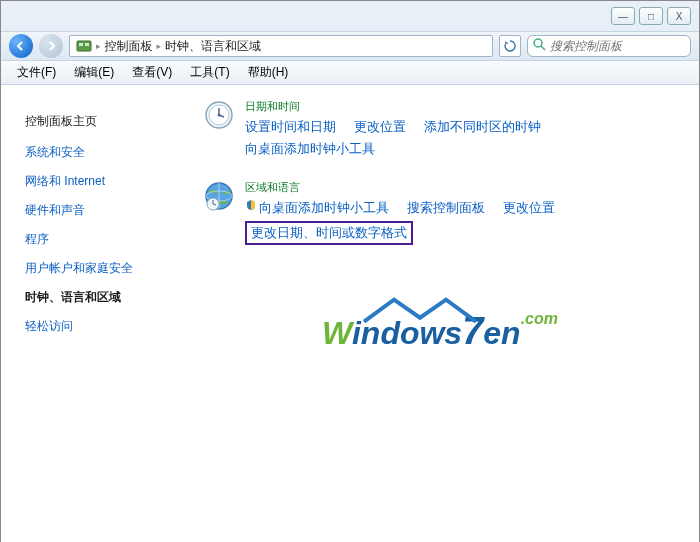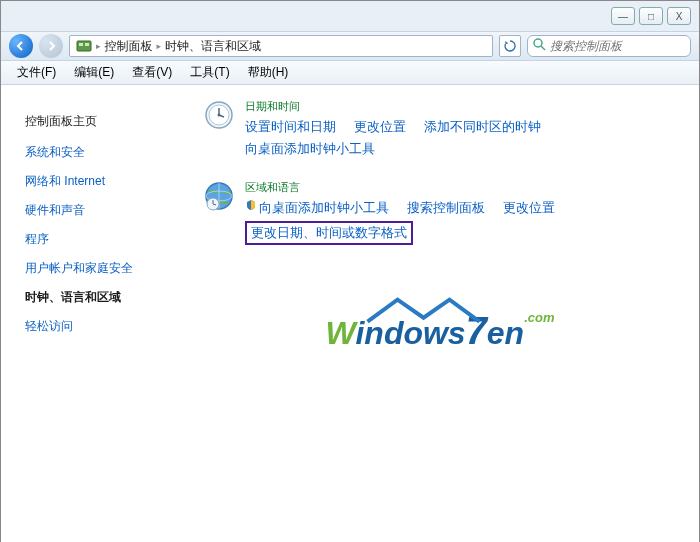--- a/index.html
+++ b/index.html
@@ -27,21 +27,21 @@
 .section { display:flex; margin-bottom:18px; }
 .secicon { width:36px; height:36px; margin-right:8px; display:flex; align-items:flex-start; justify-content:center; }
 .secbody { flex:1; }
 .sectitle { color:#0a7a2a; font-size:11px; margin-bottom:4px; cursor:pointer; }
 .linkrow { font-size:13px; display:flex; flex-wrap:wrap; gap:0; }
 .linkrow a { color:#0a5fc4; text-decoration:none; margin-right:18px; margin-bottom:4px; cursor:pointer; white-space:nowrap; }
 .highlight { border:2px solid #4c1d95; padding:1px 4px; display:inline-block; }
 .watermark { position:absolute; left:50%; top:50%; transform:translate(-50%,-10%); font-size:32px; font-weight:bold; font-style:italic; color:#1a5fa0; text-align:center; user-select:none; }
 .watermark .w { color:#6fb53a; }
 .watermark .seven { color:#1a5fa0; font-size:38px; }
-.watermark .com { font-size:13px; color:#6fb53a; vertical-align:top; }
+.watermark .com { font-size:16px; color:#6fb53a; vertical-align:top; }
 .watermark svg { position:absolute; top:-14px; left:38px; }
 </style>
 </head>
 <body>
 
 <div class="window">
 
   <div class="titlebar">
     <div class="winbtn">—</div>
     <div class="winbtn">□</div>

